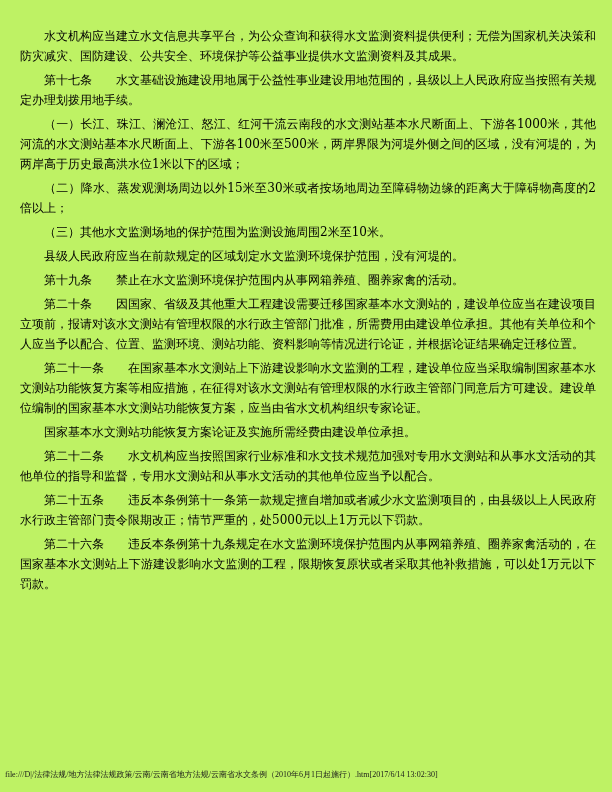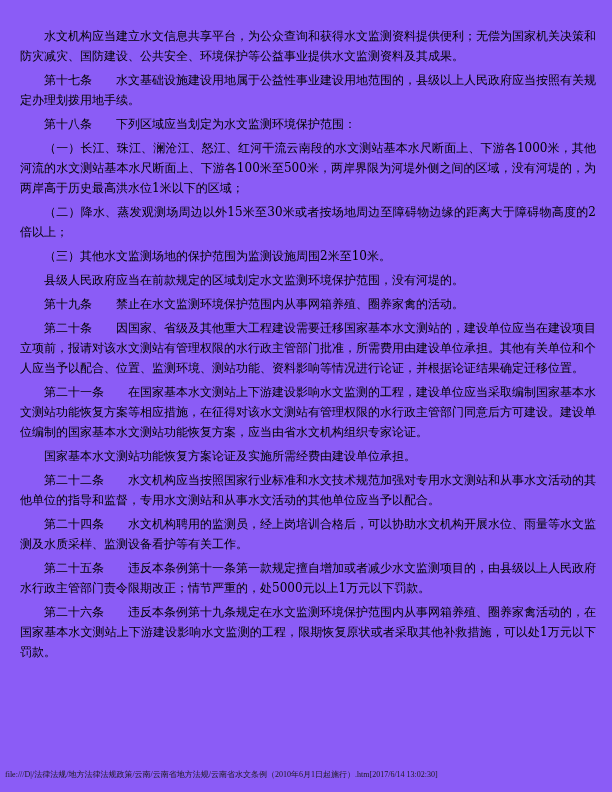--- a/index.html
+++ b/index.html
@@ -4,21 +4,21 @@
 <style>
   html, body {
     margin: 0;
     padding: 0;
     background: #ffffff;
   }
   .page {
     position: relative;
     width: 612px;
     height: 792px;
-    background: #8b5cf6;
+    background: #bef264;
     overflow: hidden;
     font-family: "DejaVu Serif", "Liberation Serif", serif;
   }
   .doc-body {
     position: absolute;
     top: 26px;
     left: 20px;
     width: 576px;
     font-size: 12px;
     line-height: 20px;
@@ -41,28 +41,26 @@
     font-family: Liberation Serif, serif;
   }
 </style>
 </head>
 <body>
 
 <div class="page">
   <div class="doc-body">
     <p class="para">水文机构应当建立水文信息共享平台，为公众查询和获得水文监测资料提供便利；无偿为国家机关决策和防灾减灾、国防建设、公共安全、环境保护等公益事业提供水文监测资料及其成果。</p>
     <p class="para">第十七条　　水文基础设施建设用地属于公益性事业建设用地范围的，县级以上人民政府应当按照有关规定办理划拨用地手续。</p>
-    <p class="para">第十八条　　下列区域应当划定为水文监测环境保护范围：</p>
     <p class="para">（一）长江、珠江、澜沧江、怒江、红河干流云南段的水文测站基本水尺断面上、下游各1000米，其他河流的水文测站基本水尺断面上、下游各100米至500米，两岸界限为河堤外侧之间的区域，没有河堤的，为两岸高于历史最高洪水位1米以下的区域；</p>
     <p class="para">（二）降水、蒸发观测场周边以外15米至30米或者按场地周边至障碍物边缘的距离大于障碍物高度的2倍以上；</p>
     <p class="para">（三）其他水文监测场地的保护范围为监测设施周围2米至10米。</p>
     <p class="para">县级人民政府应当在前款规定的区域划定水文监测环境保护范围，没有河堤的。</p>
     <p class="para">第十九条　　禁止在水文监测环境保护范围内从事网箱养殖、圈养家禽的活动。</p>
     <p class="para">第二十条　　因国家、省级及其他重大工程建设需要迁移国家基本水文测站的，建设单位应当在建设项目立项前，报请对该水文测站有管理权限的水行政主管部门批准，所需费用由建设单位承担。其他有关单位和个人应当予以配合、位置、监测环境、测站功能、资料影响等情况进行论证，并根据论证结果确定迁移位置。</p>
     <p class="para">第二十一条　　在国家基本水文测站上下游建设影响水文监测的工程，建设单位应当采取编制国家基本水文测站功能恢复方案等相应措施，在征得对该水文测站有管理权限的水行政主管部门同意后方可建设。建设单位编制的国家基本水文测站功能恢复方案，应当由省水文机构组织专家论证。</p>
     <p class="para">国家基本水文测站功能恢复方案论证及实施所需经费由建设单位承担。</p>
     <p class="para">第二十二条　　水文机构应当按照国家行业标准和水文技术规范加强对专用水文测站和从事水文活动的其他单位的指导和监督，专用水文测站和从事水文活动的其他单位应当予以配合。</p>
-    <p class="para">第二十四条　　水文机构聘用的监测员，经上岗培训合格后，可以协助水文机构开展水位、雨量等水文监测及水质采样、监测设备看护等有关工作。</p>
     <p class="para">第二十五条　　违反本条例第十一条第一款规定擅自增加或者减少水文监测项目的，由县级以上人民政府水行政主管部门责令限期改正；情节严重的，处5000元以上1万元以下罚款。</p>
     <p class="para">第二十六条　　违反本条例第十九条规定在水文监测环境保护范围内从事网箱养殖、圈养家禽活动的，在国家基本水文测站上下游建设影响水文监测的工程，限期恢复原状或者采取其他补救措施，可以处1万元以下罚款。</p>
   </div>
   <div class="page-footer">file:///D|/法律法规/地方法律法规政策/云南/云南省地方法规/云南省水文条例（2010年6月1日起施行）.htm[2017/6/14 13:02:30]</div>
 </div>
 
 </body></html>

